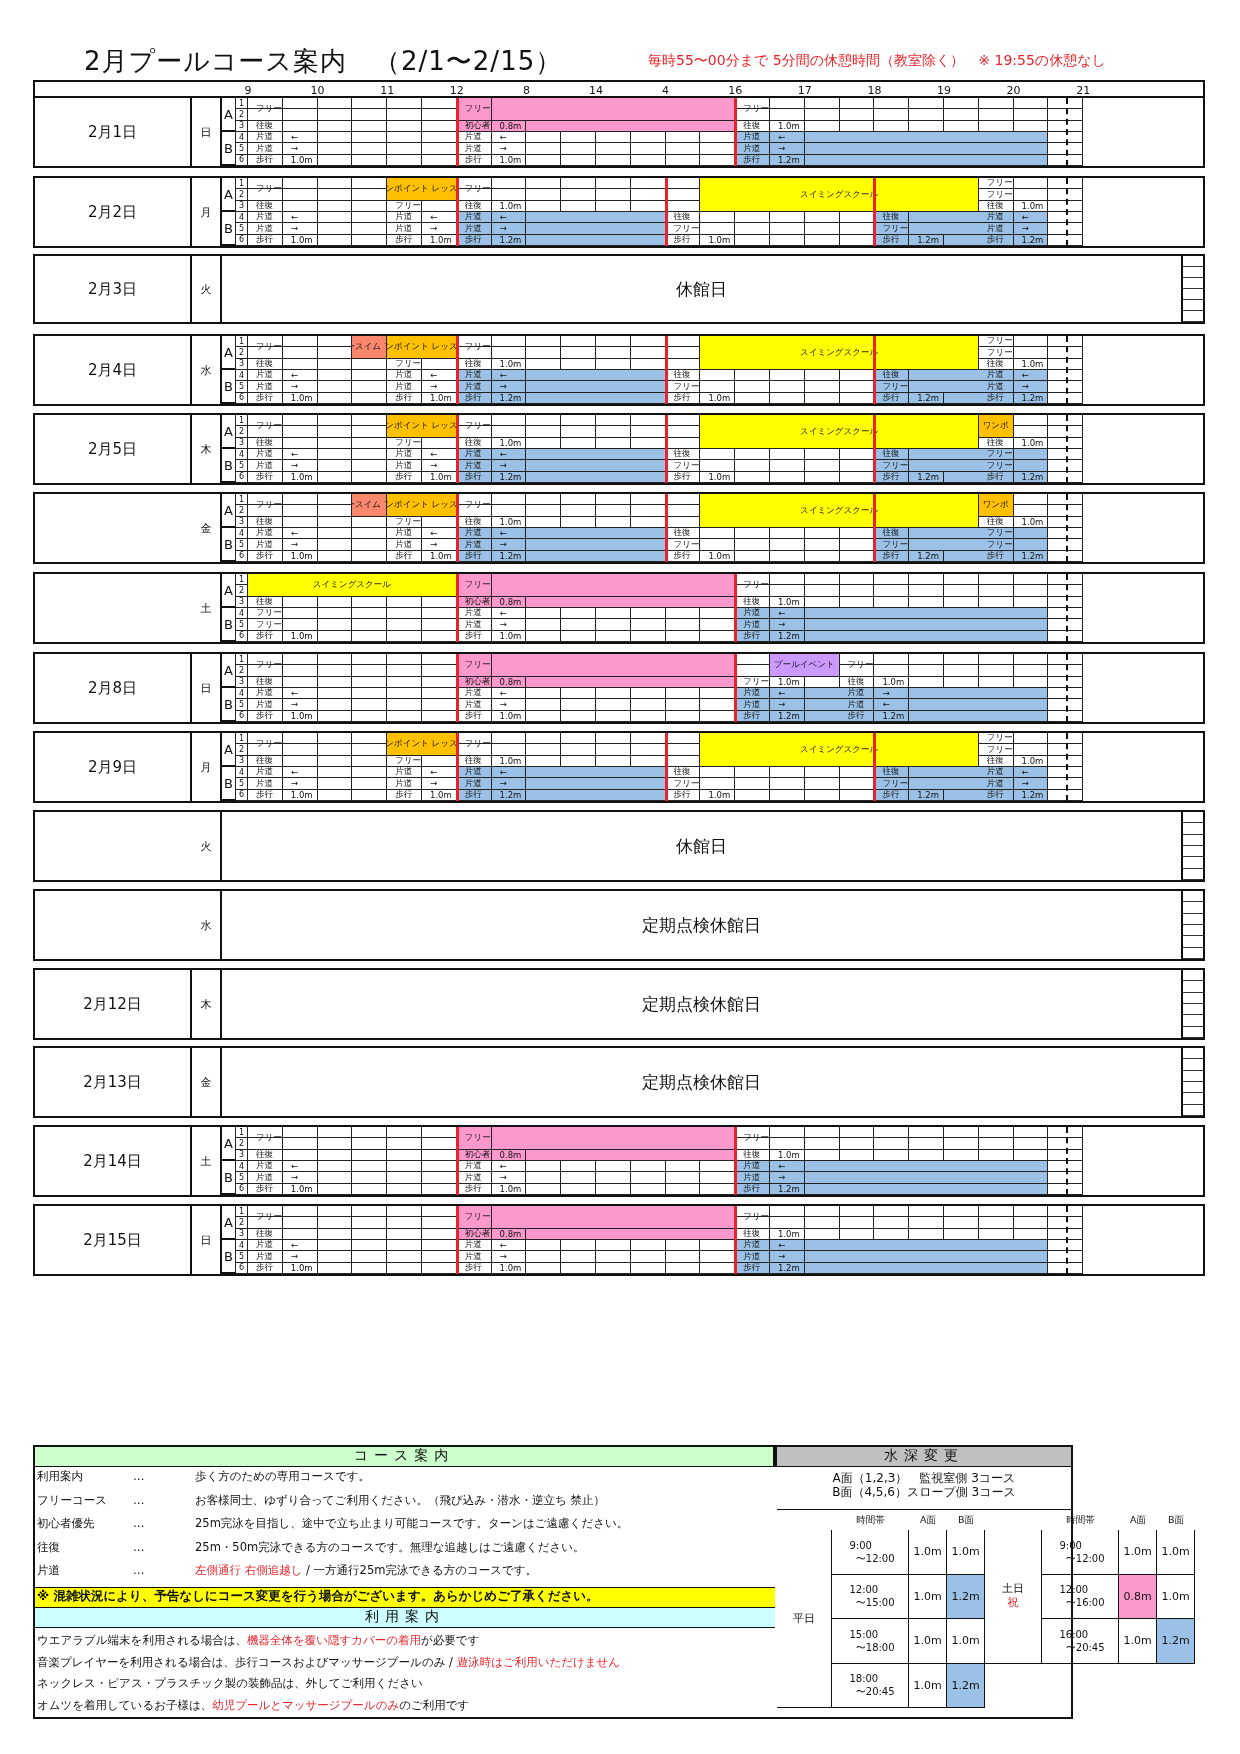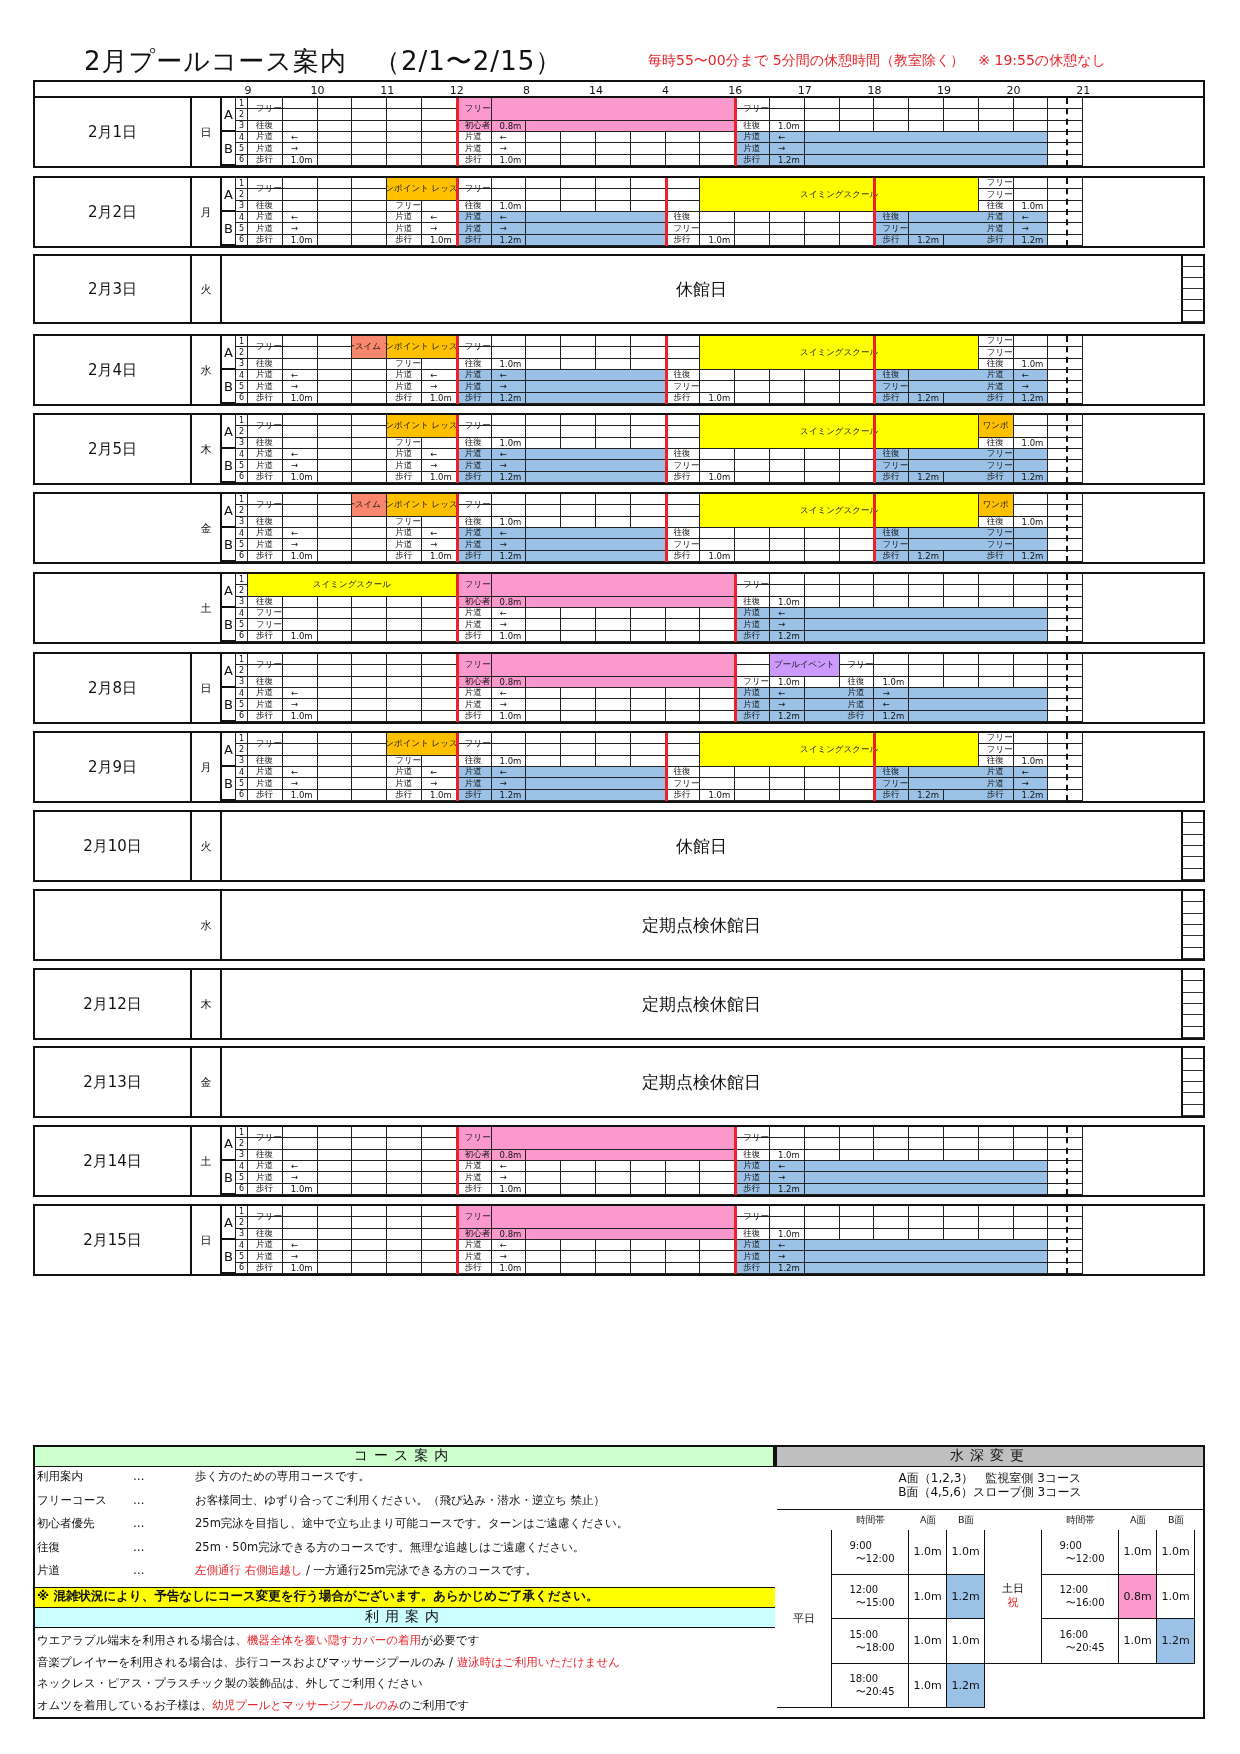--- a/index.html
+++ b/index.html
@@ -21,21 +21,21 @@
   .ln { position: absolute; left: 14px; width: 12px; border-right: 1px solid #222; border-bottom: 1px solid #222; font-size: 8px; display: flex; align-items: center; justify-content: center; }
   .pink { background: #fb99cc; }
   .blue { background: #9bc2e6; }
   .yellow { background: #ffff00; }
   .orange { background: #ffc000; }
   .salmon { background: #f8876d; }
   .purple { background: #cc99ff; }
   .redline { position: absolute; top: 0; bottom: 0; width: 3px; background: #e8242a; }
   .dash { position: absolute; top: 0; bottom: 0; width: 0; border-left: 2px dashed #111; }
   
-  .bottom { position: absolute; left: 33px; top: 1445px; width: 1172px; height: 274px; border: 2px solid #111; }
+  .bottom { position: absolute; left: 33px; top: 1445px; width: 1040px; height: 274px; border: 2px solid #111; }
   .cg-head { position: absolute; left: 0; top: 0; width: 740px; height: 20px; background: #ccffcc; border-bottom: 1px solid #111; border-right: 2px solid #111; text-align: center; font-size: 14px; letter-spacing: 6px; }
   .cg-row { position: absolute; left: 0; width: 740px; height: 20px; font-size: 11.5px; }
   .cg-row .k { position: absolute; left: 2px; }
   .cg-row .dots { position: absolute; left: 98px; }
   .cg-row .v { position: absolute; left: 160px; }
   .red { color: #e8242a; }
   .warn { position: absolute; left: 0; top: 140px; width: 740px; height: 21px; background: #ffff00; border-top: 1px solid #111; border-bottom: 1px solid #111; font-size: 12.5px; padding-left: 2px; font-weight: bold; }
   .ui-head { position: absolute; left: 0; top: 161px; width: 740px; height: 20px; background: #ccffff; border-bottom: 1px solid #111; text-align: center; font-size: 14px; letter-spacing: 6px; }
   .ui-row { position: absolute; left: 2px; font-size: 11.5px; }
   .wd-head { position: absolute; left: 740px; top: 0; right: 0; height: 20px; background: #c0c0c0; border-bottom: 1px solid #111; border-left: 2px solid #111; text-align: center; font-size: 14px; letter-spacing: 6px; }
@@ -1711,21 +1711,20 @@
         <div class="cell blue" style="left: 791.6px; top: 45.3333px; width: 34.8px; height: 11.3333px;">→</div>
         <div class="cell blue" style="left: 756.8px; top: 56.6667px; width: 34.8px; height: 11.3333px;">歩行</div>
         <div class="cell blue" style="left: 791.6px; top: 56.6667px; width: 34.8px; height: 11.3333px;">1.2m</div>
         <div class="redline" style="left: 233.8px;"></div>
         <div class="redline" style="left: 442.6px;"></div>
         <div class="redline" style="left: 651.4px;"></div>
         <div class="dash" style="left: 843.8px;"></div>
       </div>
     </div>
     <div class="dayblock" style="top: 810px; height: 72px;">
-      <div class="dlabel">2月10日</div>
       <div class="dow">火</div>
       <div class="closed">休館日</div>
       <div class="stub">
         <div style="height: 11.3333px;"></div>
         <div style="height: 11.3333px;"></div>
         <div style="height: 11.3333px;"></div>
         <div style="height: 11.3333px;"></div>
         <div style="height: 11.3333px;"></div>
         <div style="height: 11.3333px;"></div>
       </div>

